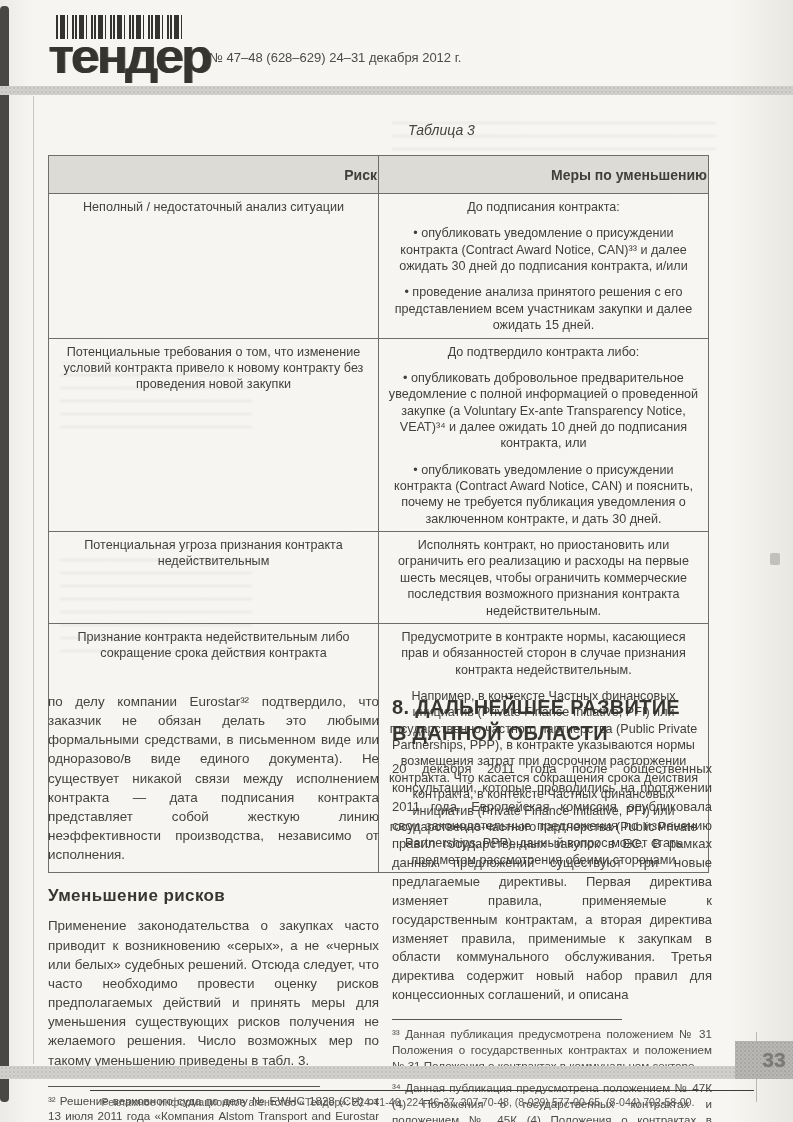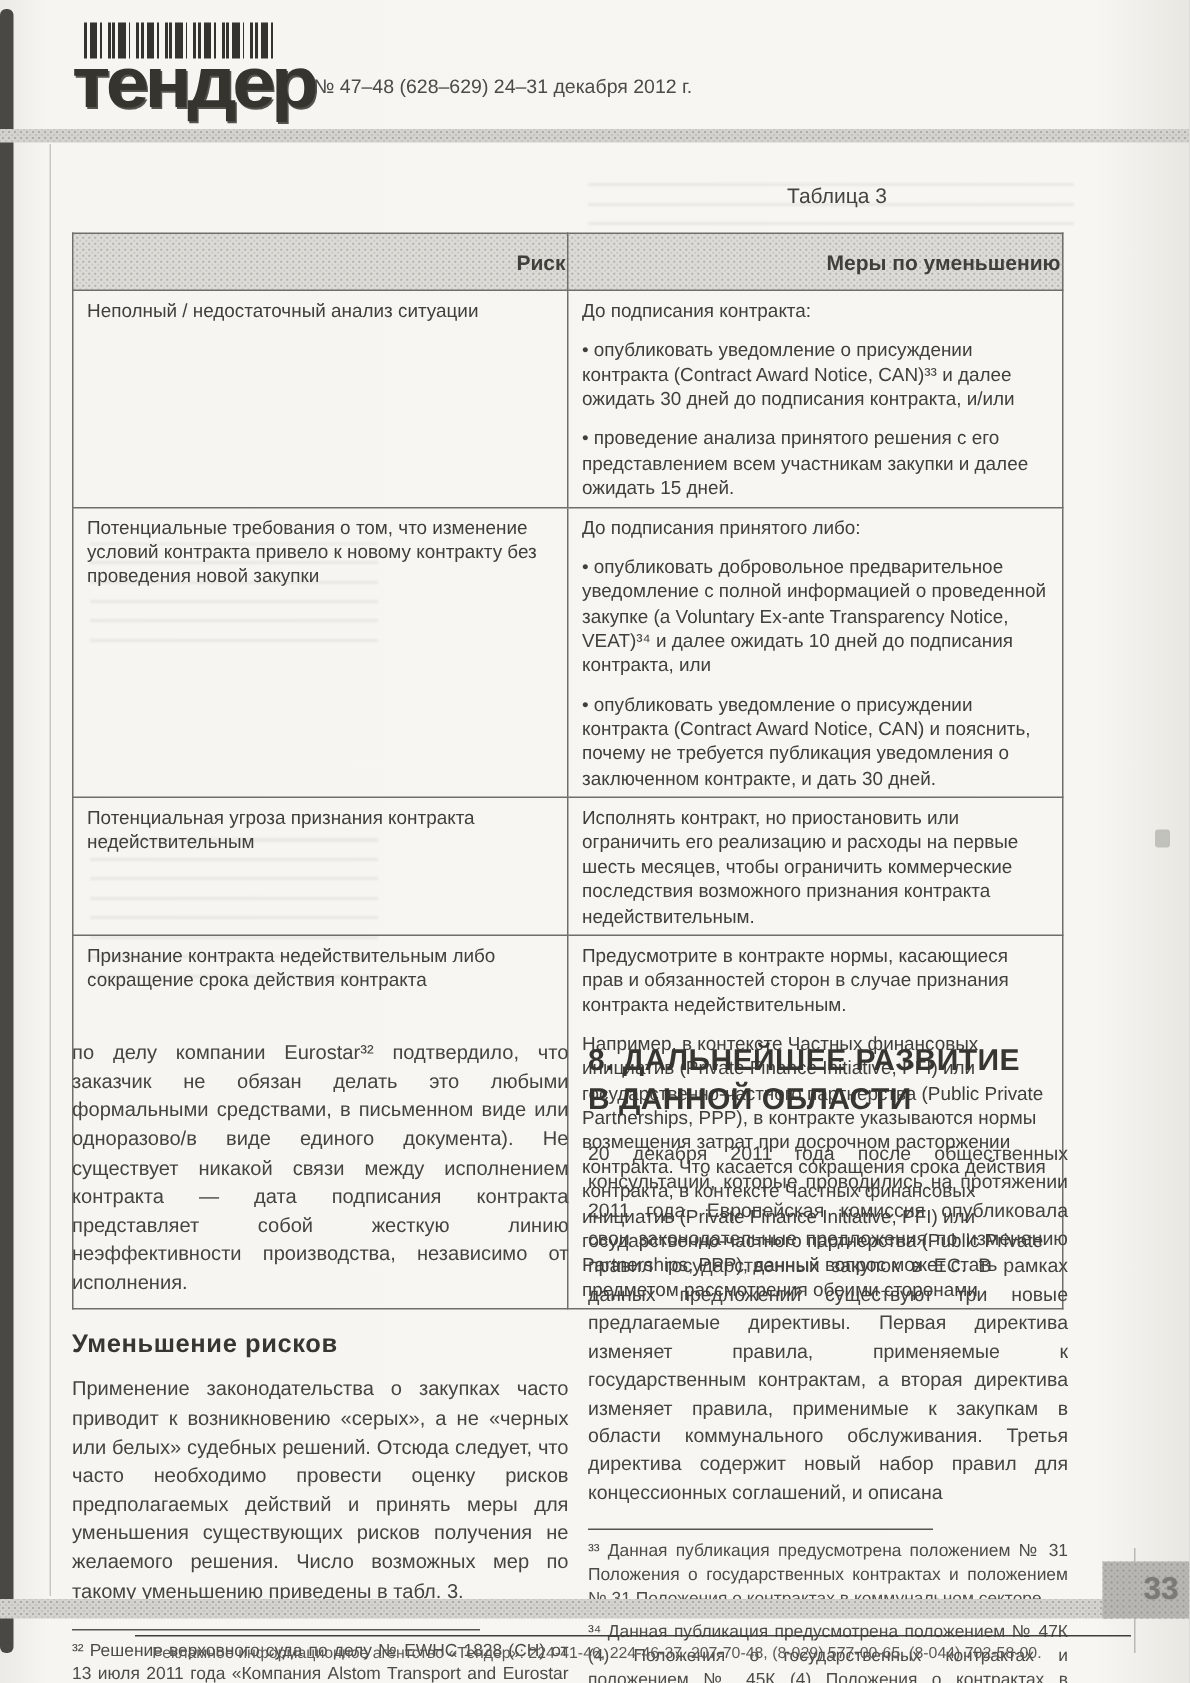--- a/index.html
+++ b/index.html
@@ -32,23 +32,23 @@
   }
 
   
   .barcode{position:absolute;left:56px;top:15px;width:128px;height:24px;
     background:repeating-linear-gradient(90deg,#35332f 0 2px,transparent 2px 4px,#35332f 4px 9px,transparent 9px 11px,#35332f 11px 12px,transparent 12px 16px,#35332f 16px 18px,transparent 18px 19px);}
   .logo{position:absolute;left:48px;top:26px;font-size:52px;font-weight:bold;letter-spacing:-3px;color:#36342f;transform:scaleY(.92);text-shadow:1px 1px 0 #55534e;}
   .issue{position:absolute;left:209px;top:50px;width:262px;font-size:13px;color:#4c4b48;padding-bottom:21px;border-bottom:1.5px solid #6e6d69;}
   .top-band{position:absolute;left:0;top:86px;width:793px;height:9px;}
 
   
-  .tbl-caption{position:absolute;left:408px;top:122px;width:300px;text-align:center;font-size:14px;color:#45443f;}
+  .tbl-caption{position:absolute;left:408px;top:122px;width:300px;text-align:left;font-style:italic;font-size:14px;color:#45443f;}
   table.risk{position:absolute;left:48px;top:155px;width:661px;border-collapse:collapse;table-layout:fixed;background:transparent;}
-  table.risk th,table.risk td{border:1.4px solid #6f6e6a;vertical-align:top;}
+  table.risk th,table.risk td{border:1.4px solid #6f6e6a;vertical-align:top;text-align:center;}
   table.risk th{height:35px;font-size:14px;font-weight:bold;color:#403f3b;text-align:right;vertical-align:middle;}
   table.risk td{padding:5px 9px 4px 9px;font-size:12.6px;line-height:1.3;color:#403f3c;}
   td.risk-cell{width:215px;}
   table.risk td p{margin:0 0 10px 0;}
   table.risk td p:last-child{margin-bottom:0;}
   .r1{height:98px;} .r2{height:133px;} .r3{height:52px;} .r4{height:176px;}
 
   
   .body-cols{position:absolute;left:48px;top:692px;width:664px;display:flex;gap:13px;}
   .colL{width:331px;}
@@ -102,21 +102,21 @@
       <td class="risk-cell">Неполный / недостаточный анализ ситуации</td>
       <td>
         <p>До подписания контракта:</p>
         <p>• опубликовать уведомление о присуждении контракта (Contract Award Notice, CAN)³³ и далее ожидать 30 дней до подписания контракта, и/или</p>
         <p>• проведение анализа принятого решения с его представлением всем участникам закупки и далее ожидать 15 дней.</p>
       </td>
     </tr>
     <tr class="r2">
       <td class="risk-cell">Потенциальные требования о том, что изменение условий контракта привело к новому контракту без проведения новой закупки</td>
       <td>
-        <p>До подписания принятого либо:</p>
+        <p>До подтвердило контракта либо:</p>
         <p>• опубликовать добровольное предварительное уведомление с полной информацией о проведенной закупке (a Voluntary Ex-ante Transparency Notice, VEAT)³⁴ и далее ожидать 10 дней до подписания контракта, или</p>
         <p>• опубликовать уведомление о присуждении контракта (Contract Award Notice, CAN) и пояснить, почему не требуется публикация уведомления о заключенном контракте, и дать 30 дней.</p>
       </td>
     </tr>
     <tr class="r3">
       <td class="risk-cell">Потенциальная угроза признания контракта недействительным</td>
       <td>
         <p>Исполнять контракт, но приостановить или ограничить его реализацию и расходы на первые шесть месяцев, чтобы ограничить коммерческие последствия возможного признания контракта недействительным.</p>
       </td>
     </tr>

